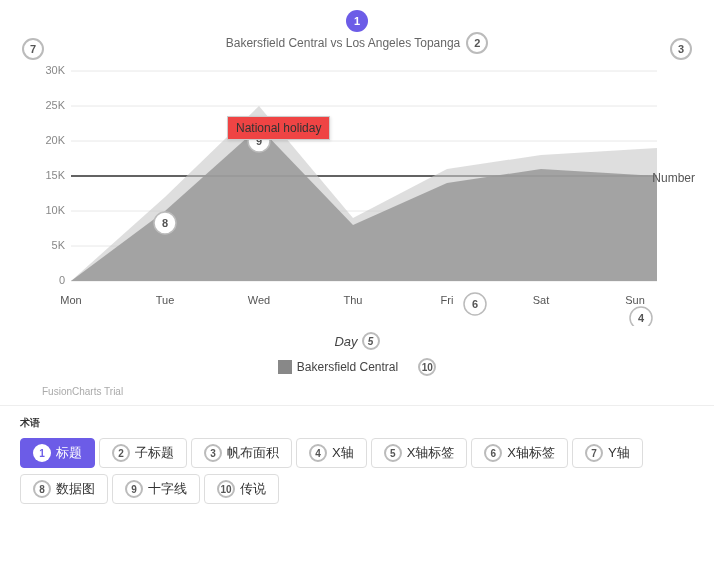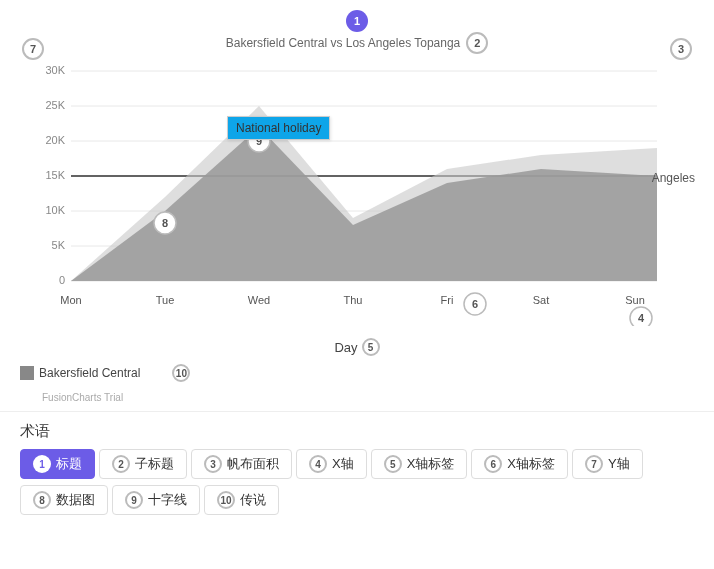--- a/index.html
+++ b/index.html
@@ -87,21 +87,21 @@
       margin: 0 auto;
       width: 660px;
       height: 270px;
     }
 
     
     .tooltip-box {
       position: absolute;
       top: 60px;
       left: 200px;
-      background: #0ea5e9;
+      background: #ef4444;
       border: 1px solid #ccc;
       padding: 4px 8px;
       font-size: 12px;
       color: #333;
       pointer-events: none;
       z-index: 10;
       box-shadow: 1px 1px 3px rgba(0,0,0,0.1);
     }
 
     
@@ -109,35 +109,36 @@
       position: absolute;
       right: -8px;
       top: 115px;
       font-size: 12px;
       color: #555;
     }
 
     
     .day-label-area {
       text-align: center;
-      margin-top: 12px;
+      margin-top: 6px;
       display: flex;
       align-items: center;
       justify-content: center;
       gap: 4px;
       font-size: 13px;
       color: #444;
+      font-style: italic;
     }
 
     
     .legend-area {
       display: flex;
       align-items: center;
-      justify-content: flex-start;
-      gap: 32px;
+      justify-content: center;
+      gap: 20px;
       margin-top: 8px;
       font-size: 12px;
       color: #444;
     }
     .legend-item {
       display: flex;
       align-items: center;
       gap: 5px;
     }
     .legend-color-box {
@@ -154,24 +155,24 @@
       margin-top: 10px;
     }
 
     
     .bottom-section {
       padding: 10px 20px 10px 20px;
       border-top: 1px solid #eee;
       margin-top: 8px;
     }
     .section-title {
-      font-size: 15px;
+      font-size: 10px;
       color: #333;
       margin-bottom: 8px;
-      font-weight: normal;
+      font-weight: bold;
     }
 
     
     .tags-row {
       display: flex;
       flex-wrap: wrap;
       gap: 4px;
       margin-bottom: 6px;
     }
     .tag-btn {
@@ -228,21 +229,21 @@
       <span class="badge-outline">2</span>
     </div>
   </div>
 
   <div class="chart-svg-wrapper">
 
     
     <div class="tooltip-box">National holiday</div>
 
     
-    <div class="average-label">Angeles</div>
+    <div class="average-label">Number</div>
 
     <svg width="660" height="270">
 
       <text x="38" y="18" font-size="11" fill="#888" text-anchor="end">30K</text>
       <text x="38" y="53" font-size="11" fill="#888" text-anchor="end">25K</text>
       <text x="38" y="88" font-size="11" fill="#888" text-anchor="end">20K</text>
       <text x="38" y="123" font-size="11" fill="#888" text-anchor="end">15K</text>
       <text x="38" y="158" font-size="11" fill="#888" text-anchor="end">10K</text>
       <text x="38" y="193" font-size="11" fill="#888" text-anchor="end">5K</text>
       <text x="38" y="228" font-size="11" fill="#888" text-anchor="end">0</text>

